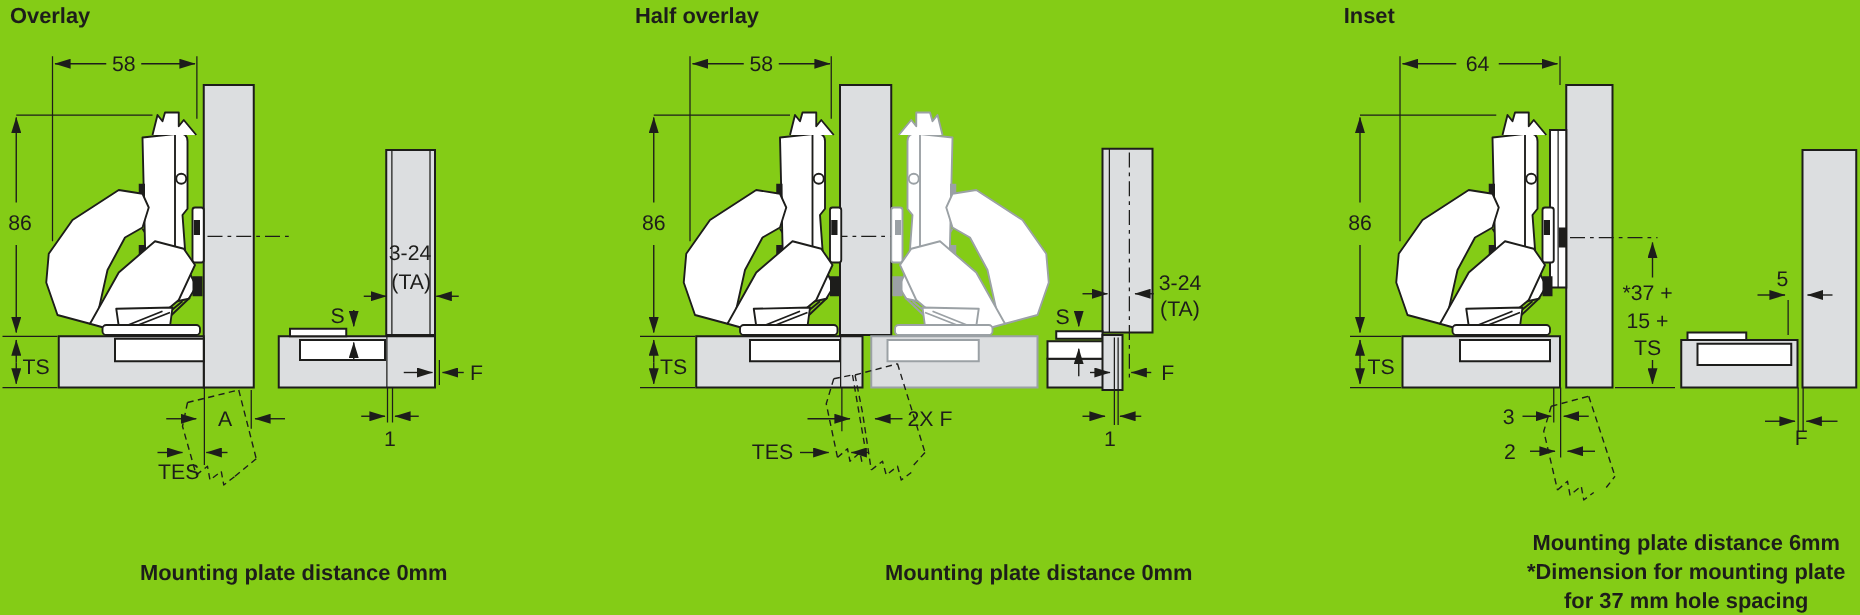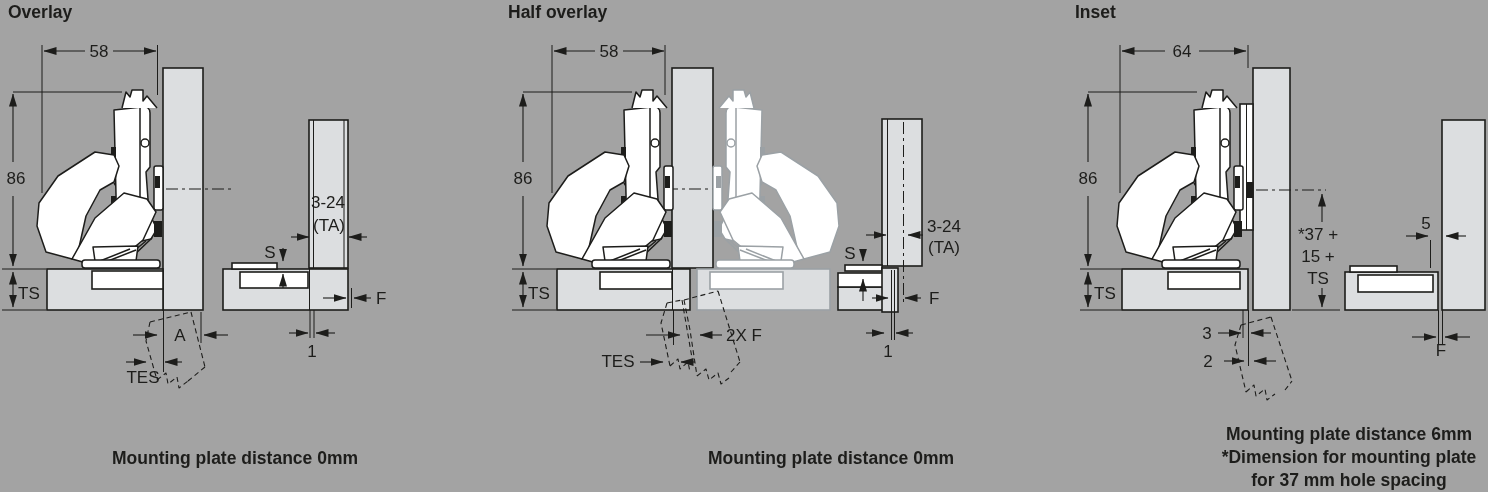--- a/index.html
+++ b/index.html
@@ -1,16 +1,16 @@
 <!DOCTYPE html>
 <html><head>
 <meta charset="utf-8">
 <style>
   html,body{margin:0;padding:0;background:#fff}
-  #page{position:relative;width:1488px;height:492px;background:#a3a3a3;overflow:hidden}
+  #page{position:relative;width:1488px;height:492px;background:#84cc16;overflow:hidden}
   svg{display:block}
   text{font-family:"Liberation Sans","DejaVu Sans",sans-serif;fill:#1d1d1b}
   .t-dim{font-size:17px}
   .t-mid{text-anchor:middle}
   .t-title{font-size:17.5px;font-weight:bold}
   .t-cap{font-size:17.5px;font-weight:bold;text-anchor:middle}
   .panel{fill:#dcdee0;stroke:#1d1d1b;stroke-width:1.6}
   .panel-g{fill:#dcdee0;stroke:#9ba1a5;stroke-width:1.6}
   .wbox{fill:#fff;stroke:#1d1d1b;stroke-width:1.6}
   .wbox-g{fill:#fff;stroke:#9ba1a5;stroke-width:1.6}

